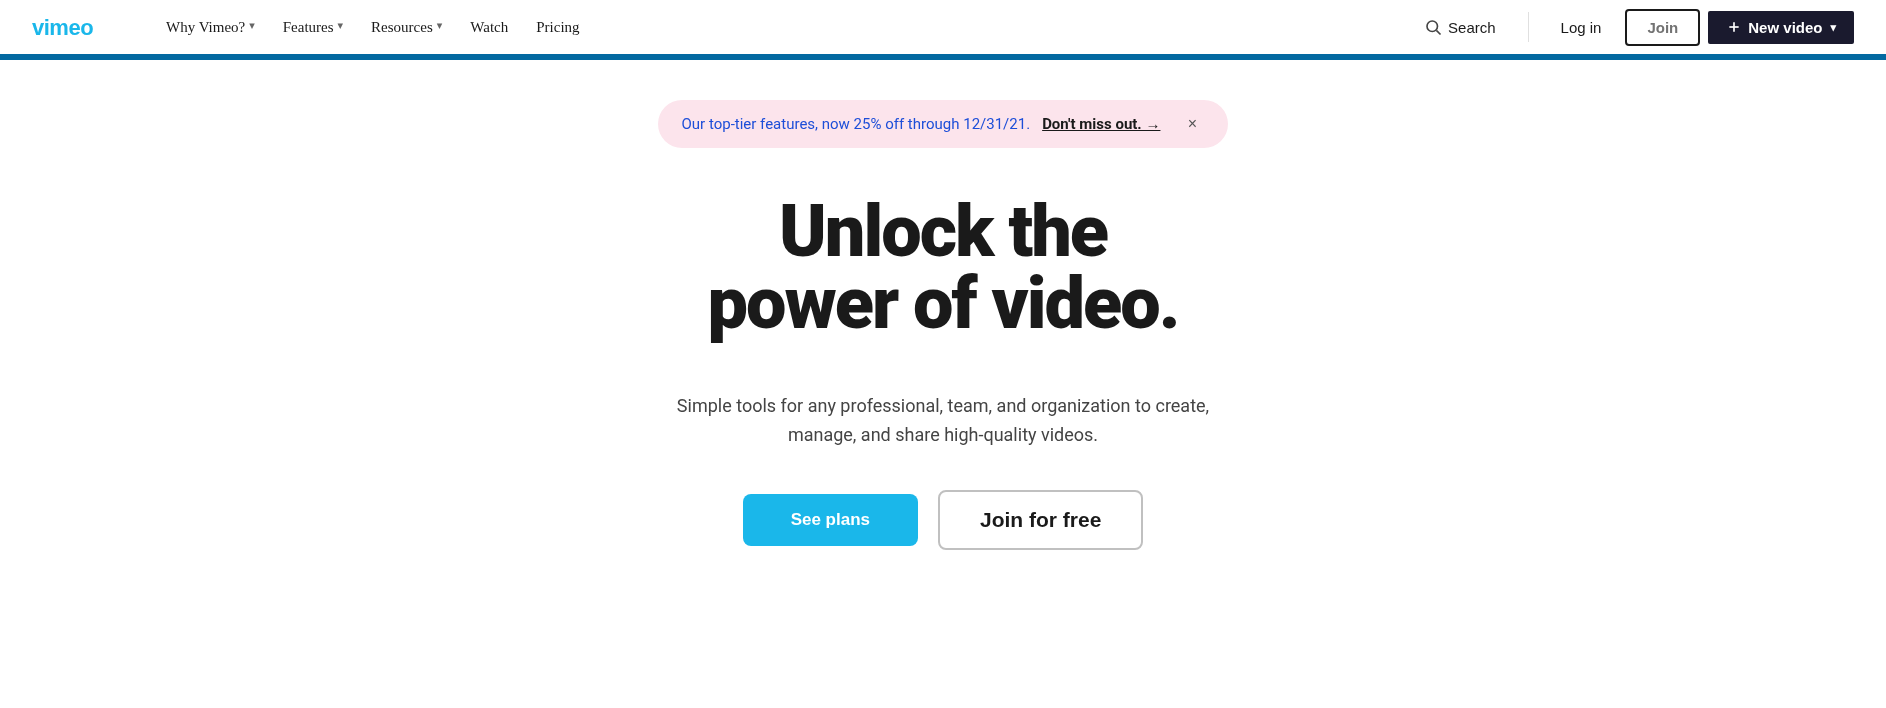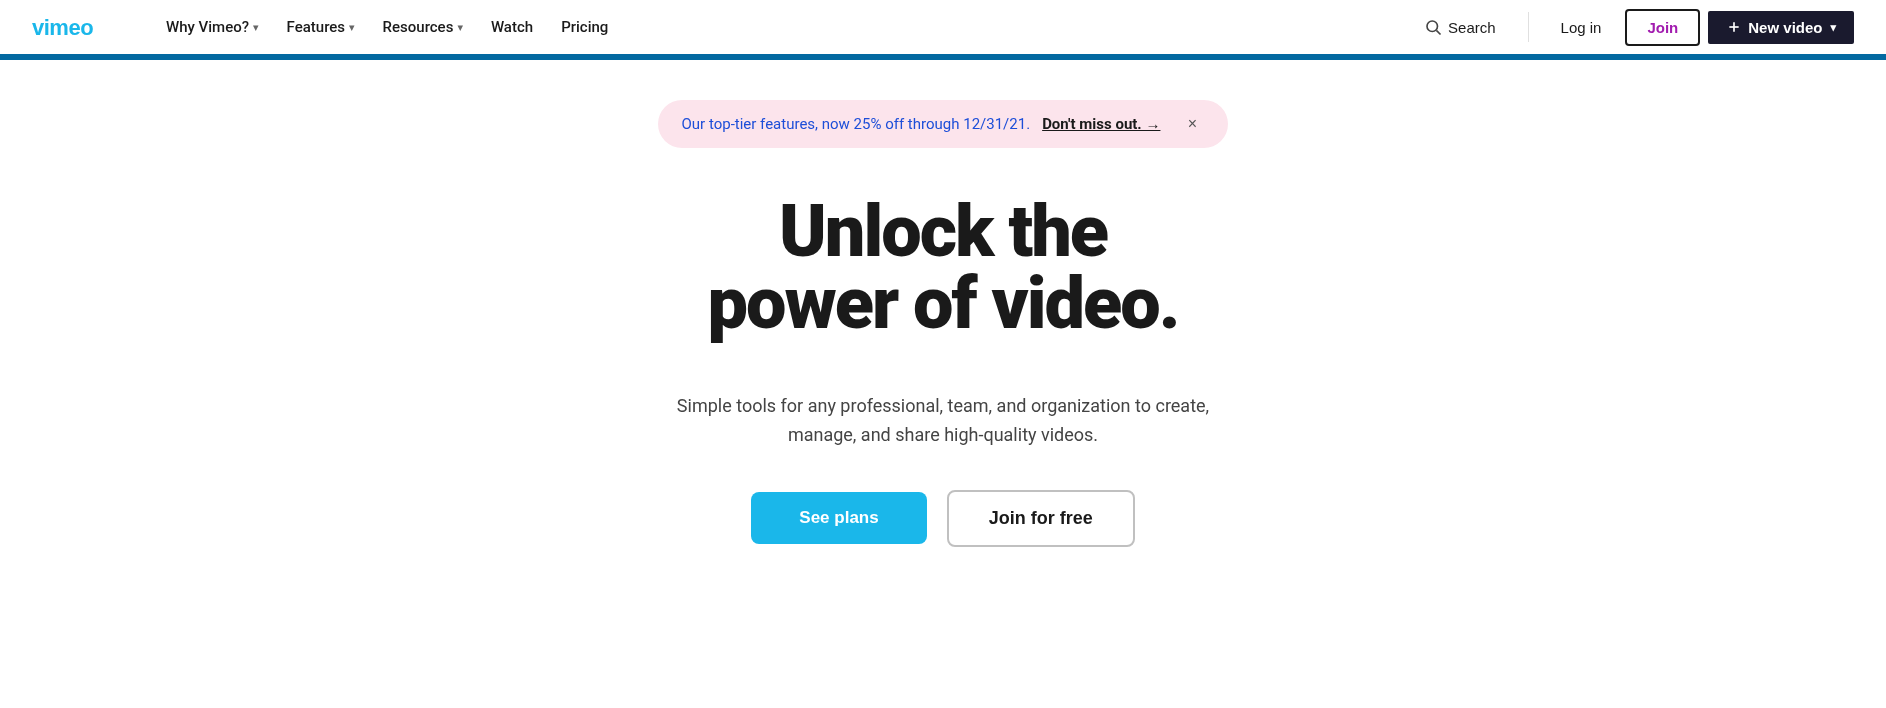--- a/index.html
+++ b/index.html
@@ -42,29 +42,29 @@
 
     .nav-links {
       display: flex;
       align-items: center;
       gap: 4px;
       flex: 1;
     }
 
     .nav-item {
       display: flex;
-      align-items: center;
       padding: 8px 12px;
       font-size: 15px;
       font-weight: 500;
       color: #1a1a1a;
       cursor: pointer;
       border-radius: 4px;
       white-space: nowrap;
       text-decoration: none;
+      font-family: Liberation Serif, serif;
     }
 
     .nav-item .chevron {
       margin-left: 4px;
       font-size: 11px;
       color: #666;
     }
 
     .header-right {
       display: flex;
@@ -107,21 +107,21 @@
       background: none;
       border: none;
       cursor: pointer;
       border-radius: 4px;
     }
 
     .join-btn {
       padding: 8px 20px;
       font-size: 15px;
       font-weight: 600;
-      color: #a21caf;
+      color: #737373;
       background: #ffffff;
       border: 2px solid #1a1a1a;
       cursor: pointer;
       border-radius: 4px;
     }
 
     .new-video-btn {
       display: flex;
       align-items: center;
       gap: 6px;
@@ -218,21 +218,21 @@
       color: #ffffff;
       background: #1ab7ea;
       border: none;
       cursor: pointer;
       border-radius: 8px;
       white-space: nowrap;
     }
 
     .join-free-btn {
       padding: 16px 40px;
-      font-size: 18px;
+      font-size: 21px;
       font-weight: 600;
       color: #1a1a1a;
       background: #ffffff;
       border: 2px solid #c0c0c0;
       cursor: pointer;
       border-radius: 8px;
       white-space: nowrap;
     }
   </style>
 </head>

